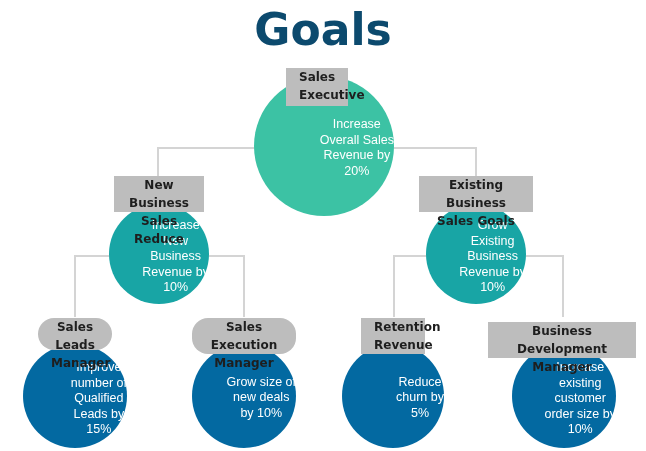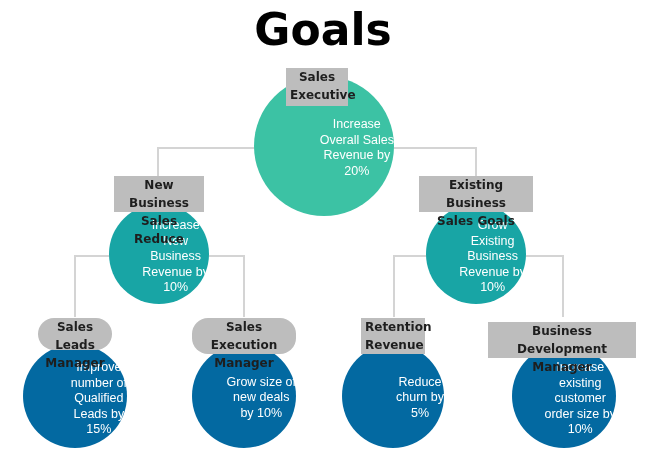--- a/index.html
+++ b/index.html
@@ -1,24 +1,24 @@
 <!DOCTYPE html>
 <html><head>
 <meta charset="utf-8">
 <style>
   html, body { margin:0; padding:0; background:#ffffff; }
   body { width:646px; height:451px; position:relative; overflow:hidden; font-family:"Liberation Sans", sans-serif; }
-  .title { position:absolute; left:0; width:646px; top:4px; text-align:center; font-family:"DejaVu Sans", sans-serif; font-weight:bold; font-size:44px; color:#000000; letter-spacing:0px; line-height:52px; }
+  .title { position:absolute; left:0; width:646px; top:4px; text-align:center; font-family:"DejaVu Sans", sans-serif; font-weight:bold; font-size:44px; color:#0c4a6e; letter-spacing:0px; line-height:52px; }
   .line { position:absolute; background:#d4d4d4; }
   .circle { position:absolute; border-radius:50%; display:flex; align-items:center; justify-content:flex-end; text-align:center; color:#ffffff; font-family:"Liberation Sans", sans-serif; font-size:12.5px; line-height:15.5px; box-sizing:border-box; }
   .circle span { display:block; white-space:pre-line; }
   .lvl1 { background:#3cc2a4; }
   .lvl2 { background:#18a5a5; }
   .lvl3 { background:#0369a1; }
-  .label { position:absolute; background:#bdbdbd; color:#1e1e1e; font-family:"DejaVu Sans", sans-serif; font-weight:bold; font-size:12px; line-height:18px; text-align:center; white-space:pre-line; padding:0 4px; box-sizing:border-box; }
+  .label { position:absolute; background:#bdbdbd; color:#1e1e1e; font-family:"DejaVu Sans", sans-serif; font-weight:bold; font-size:12px; line-height:18px; text-align:center; white-space:pre-line; padding:0 13px; box-sizing:border-box; }
 </style>
 </head>
 <body>
 
 <div class="title">Goals</div>
 
 <div class="line" style="left:157px; top:147px; width:100px; height:2px;"></div>
 <div class="line" style="left:157px; top:147px; width:2px; height:30px;"></div>
 <div class="line" style="left:393px; top:147px; width:84px; height:2px;"></div>
 <div class="line" style="left:475px; top:147px; width:2px; height:30px;"></div>

